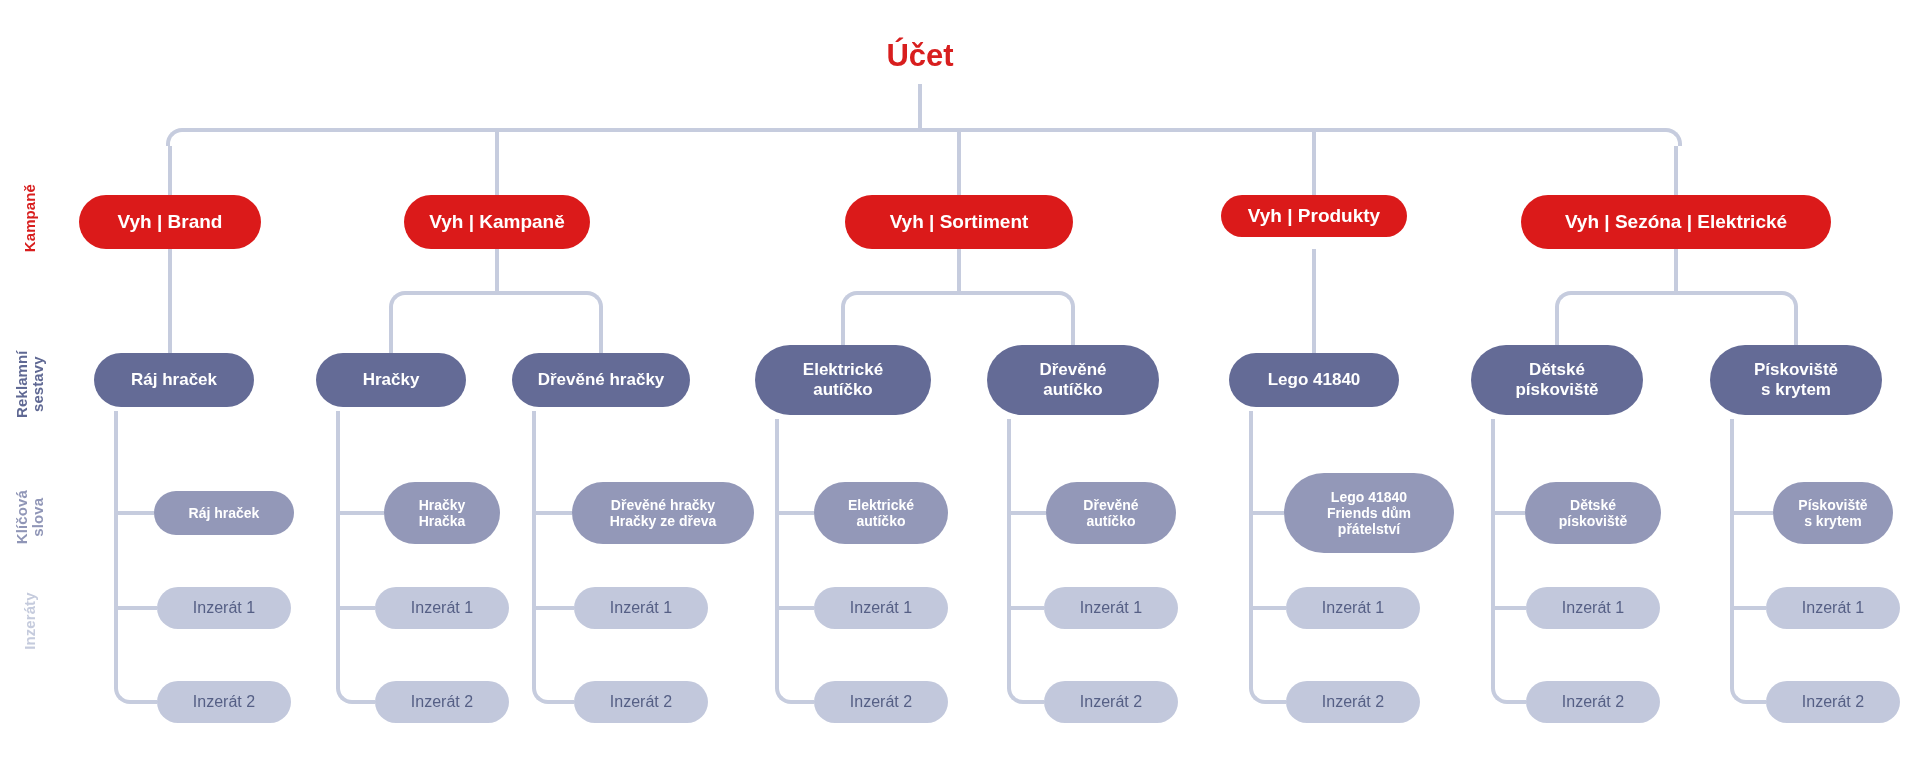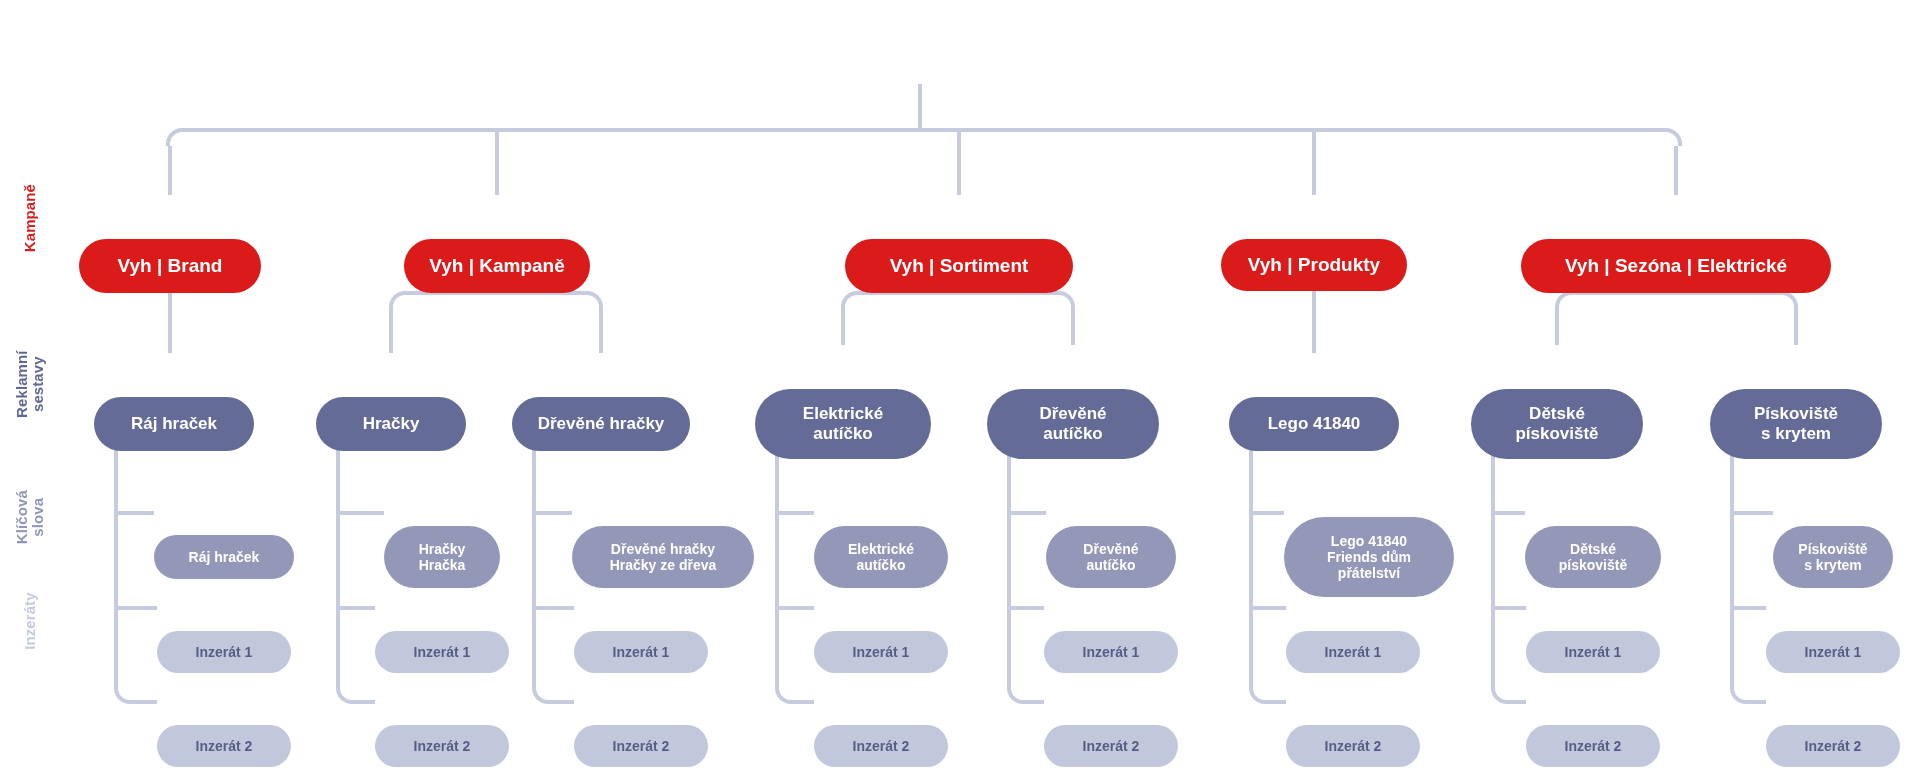--- a/index.html
+++ b/index.html
@@ -41,26 +41,25 @@
     position:absolute;
     display:flex;align-items:center;justify-content:center;
     text-align:center;
     border-radius:999px;
     color:#ffffff;
     font-weight:bold;
     box-sizing:border-box;
     line-height:1.16;
     white-space:pre-line;
     padding:0 10px;
-    margin-top:44px;
   }
   .n-campaign{background:#DB1A1A;font-size:19px;}
   .n-adgroup{background:#646B96;font-size:17px;}
   .n-keyword{background:#9398B8;font-size:14px;}
-  .n-ad{background:#C2C8DC;color:#555F85;font-size:14px;font-weight:bold;}
+  .n-ad{background:#C2C8DC;color:#555F85;font-size:16px;font-weight:normal;}
 
   
   .seg{position:absolute;background:#C6CCDE;}
   .vline{width:4px;}
   .hline{height:4px;}
 
   
   .corner{
     position:absolute;
     border:4px solid #C6CCDE;
@@ -75,20 +74,21 @@
 
 <div id="stage">
 
   <div class="rail-label rail-kampane" style="width: 150px; left: -45px; top: 210px;">Kampaně</div>
   <div class="rail-label rail-sestavy" style="width: 150px; left: -45px; top: 368px;">Reklamní
 sestavy</div>
   <div class="rail-label rail-klicova" style="width: 150px; left: -45px; top: 501px;">Klíčová
 slova</div>
   <div class="rail-label rail-inzeraty" style="width: 150px; left: -45px; top: 613px;">Inzeráty</div>
 
+  <div class="title" style="width: 400px; left: 720px; top: 38px;">Účet</div>
 
   <div id="connectors">
       <div class="seg vline" style="left: 918px; top: 84px; height: 46px;"></div>
       <div class="seg hline" style="left: 184px; top: 128px; width: 1480px;"></div>
       <div class="corner corner-tl" style="left: 166px; top: 128px; width: 18px; height: 18px;"></div>
       <div class="corner corner-tr" style="left: 1664px; top: 128px; width: 18px; height: 18px;"></div>
       <div class="seg vline" style="left: 168px; top: 146px; height: 49px;"></div>
       <div class="seg vline" style="left: 495px; top: 130px; height: 65px;"></div>
       <div class="seg vline" style="left: 957px; top: 130px; height: 65px;"></div>
       <div class="seg vline" style="left: 1312px; top: 130px; height: 65px;"></div>
@@ -151,21 +151,21 @@
       <div class="seg vline" style="left: 1730px; top: 419px; height: 267px;"></div>
       <div class="corner corner-bl" style="left: 1730px; top: 686px; width: 18px; height: 18px;"></div>
       <div class="seg hline" style="left: 1734px; top: 511px; width: 39px;"></div>
       <div class="seg hline" style="left: 1734px; top: 606px; width: 32px;"></div>
       <div class="seg hline" style="left: 1746px; top: 700px; width: 20px;"></div>
     </div>
   <div id="nodes">
       <div class="node n-campaign" style="left: 79px; top: 195px; width: 182px; height: 54px;">Vyh | Brand</div>
       <div class="node n-campaign" style="left: 404px; top: 195px; width: 186px; height: 54px;">Vyh | Kampaně</div>
       <div class="node n-campaign" style="left: 845px; top: 195px; width: 228px; height: 54px;">Vyh | Sortiment</div>
-      <div class="node n-campaign" style="left: 1221px; top: 195px; width: 186px; height: 52px;">Vyh | Produkty</div>
+      <div class="node n-campaign" style="left: 1221px; top: 195px; width: 186px; height: 42px;">Vyh | Produkty</div>
       <div class="node n-campaign" style="left: 1521px; top: 195px; width: 310px; height: 54px;">Vyh | Sezóna | Elektrické</div>
       <div class="node n-adgroup" style="left: 94px; top: 353px; width: 160px; height: 54px;">Ráj hraček</div>
       <div class="node n-keyword" style="left: 154px; top: 491px; width: 140px; height: 44px;">Ráj hraček</div>
       <div class="node n-ad" style="left: 157px; top: 587px; width: 134px; height: 42px;">Inzerát 1</div>
       <div class="node n-ad" style="left: 157px; top: 681px; width: 134px; height: 42px;">Inzerát 2</div>
       <div class="node n-adgroup" style="left: 316px; top: 353px; width: 150px; height: 54px;">Hračky</div>
       <div class="node n-keyword" style="left: 384px; top: 482px; width: 116px; height: 62px;">Hračky
 Hračka</div>
       <div class="node n-ad" style="left: 375px; top: 587px; width: 134px; height: 42px;">Inzerát 1</div>
       <div class="node n-ad" style="left: 375px; top: 681px; width: 134px; height: 42px;">Inzerát 2</div>

